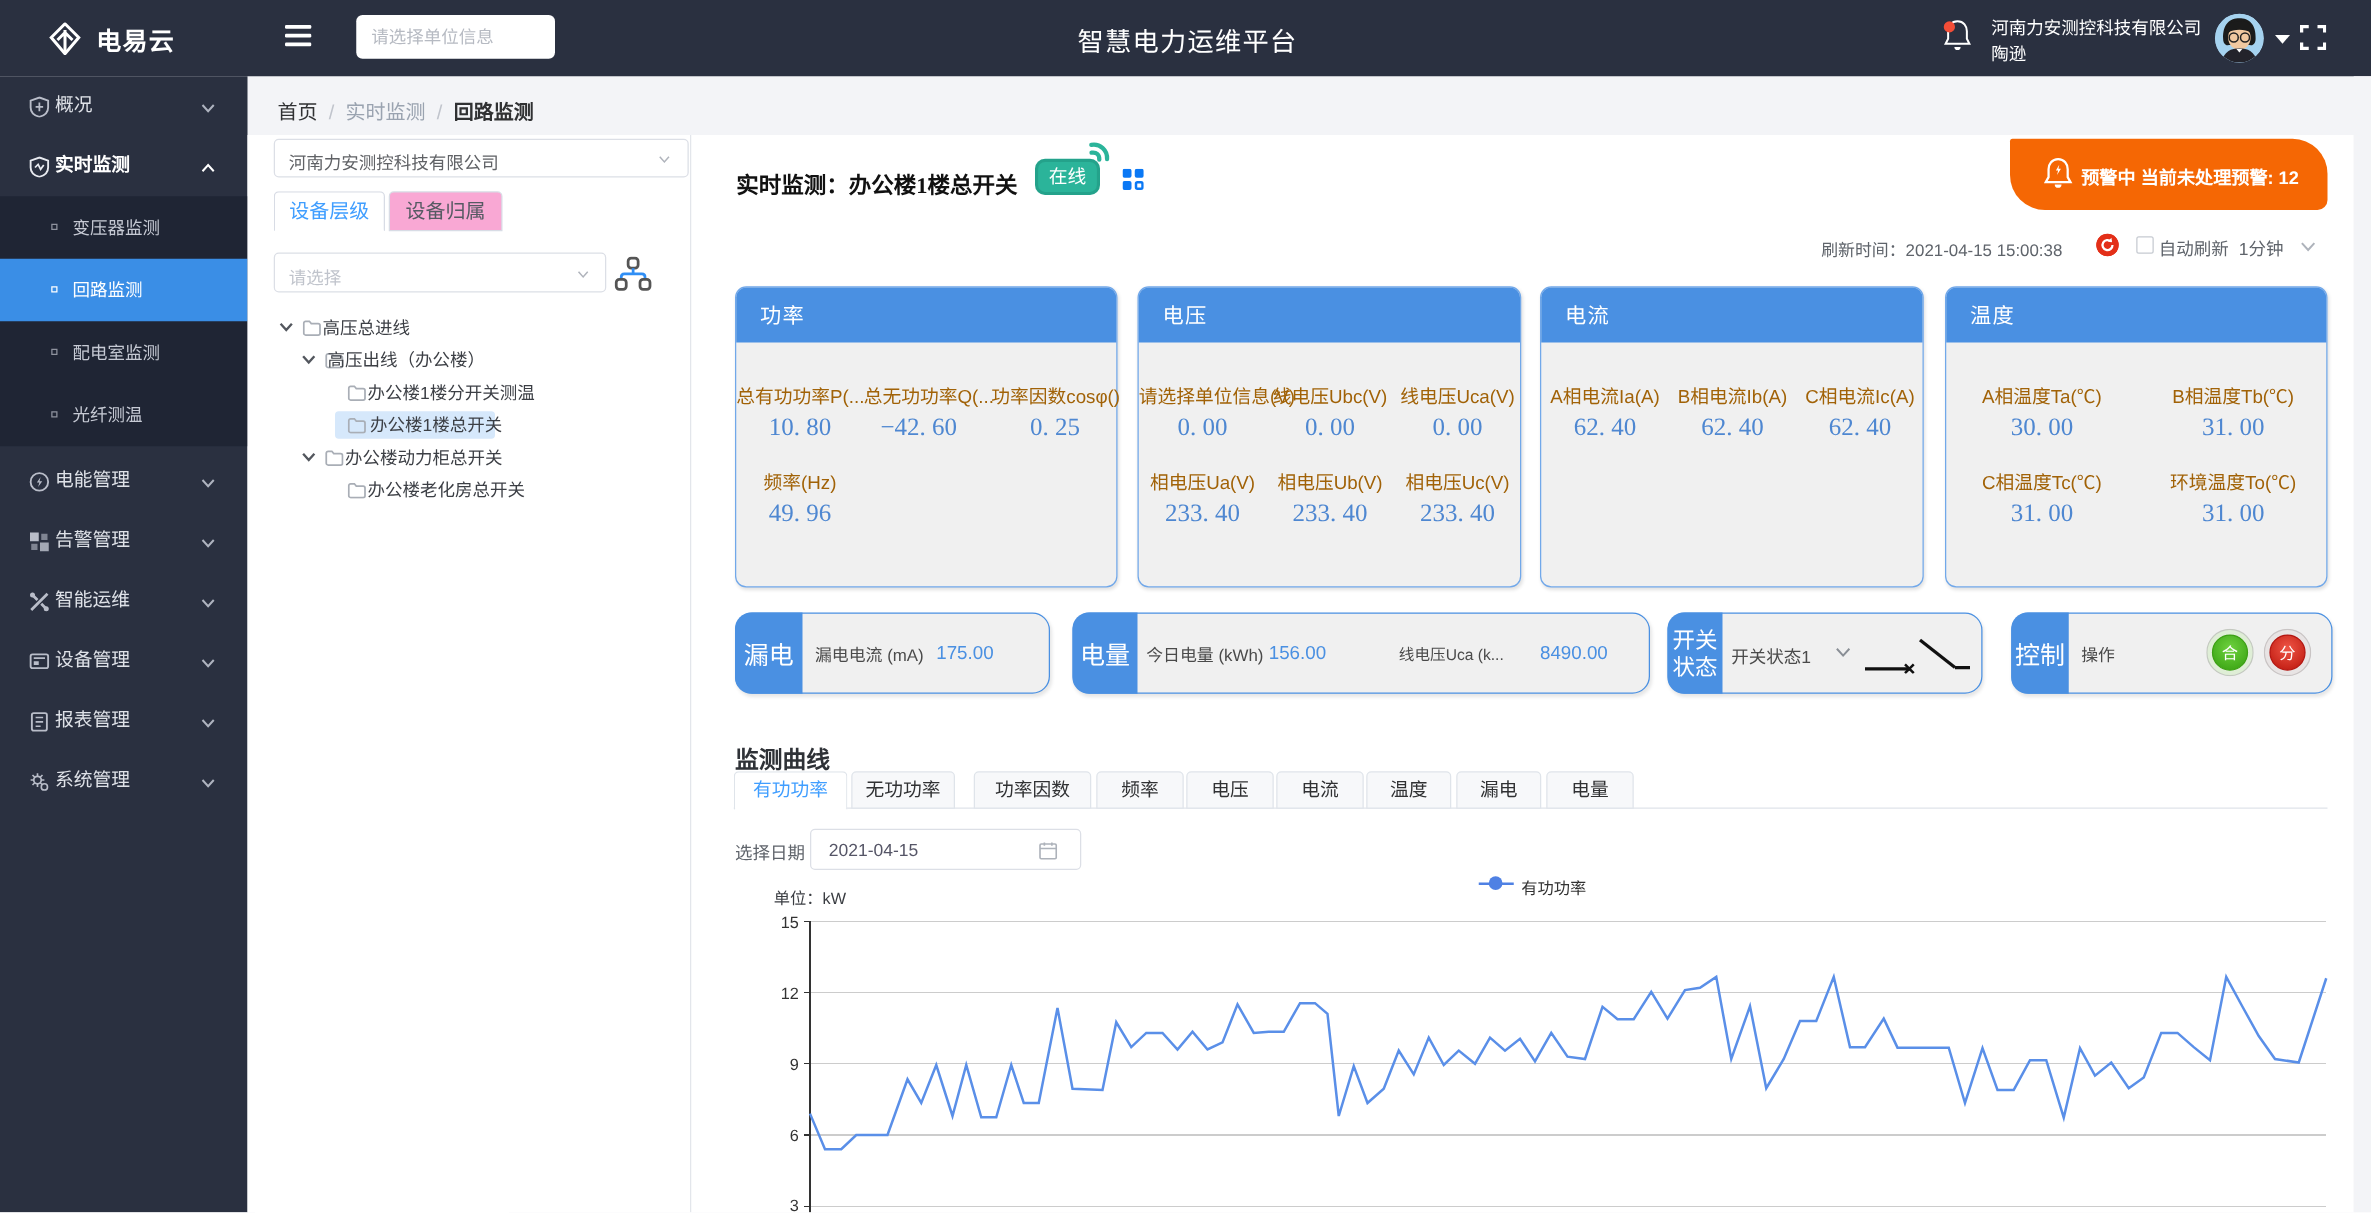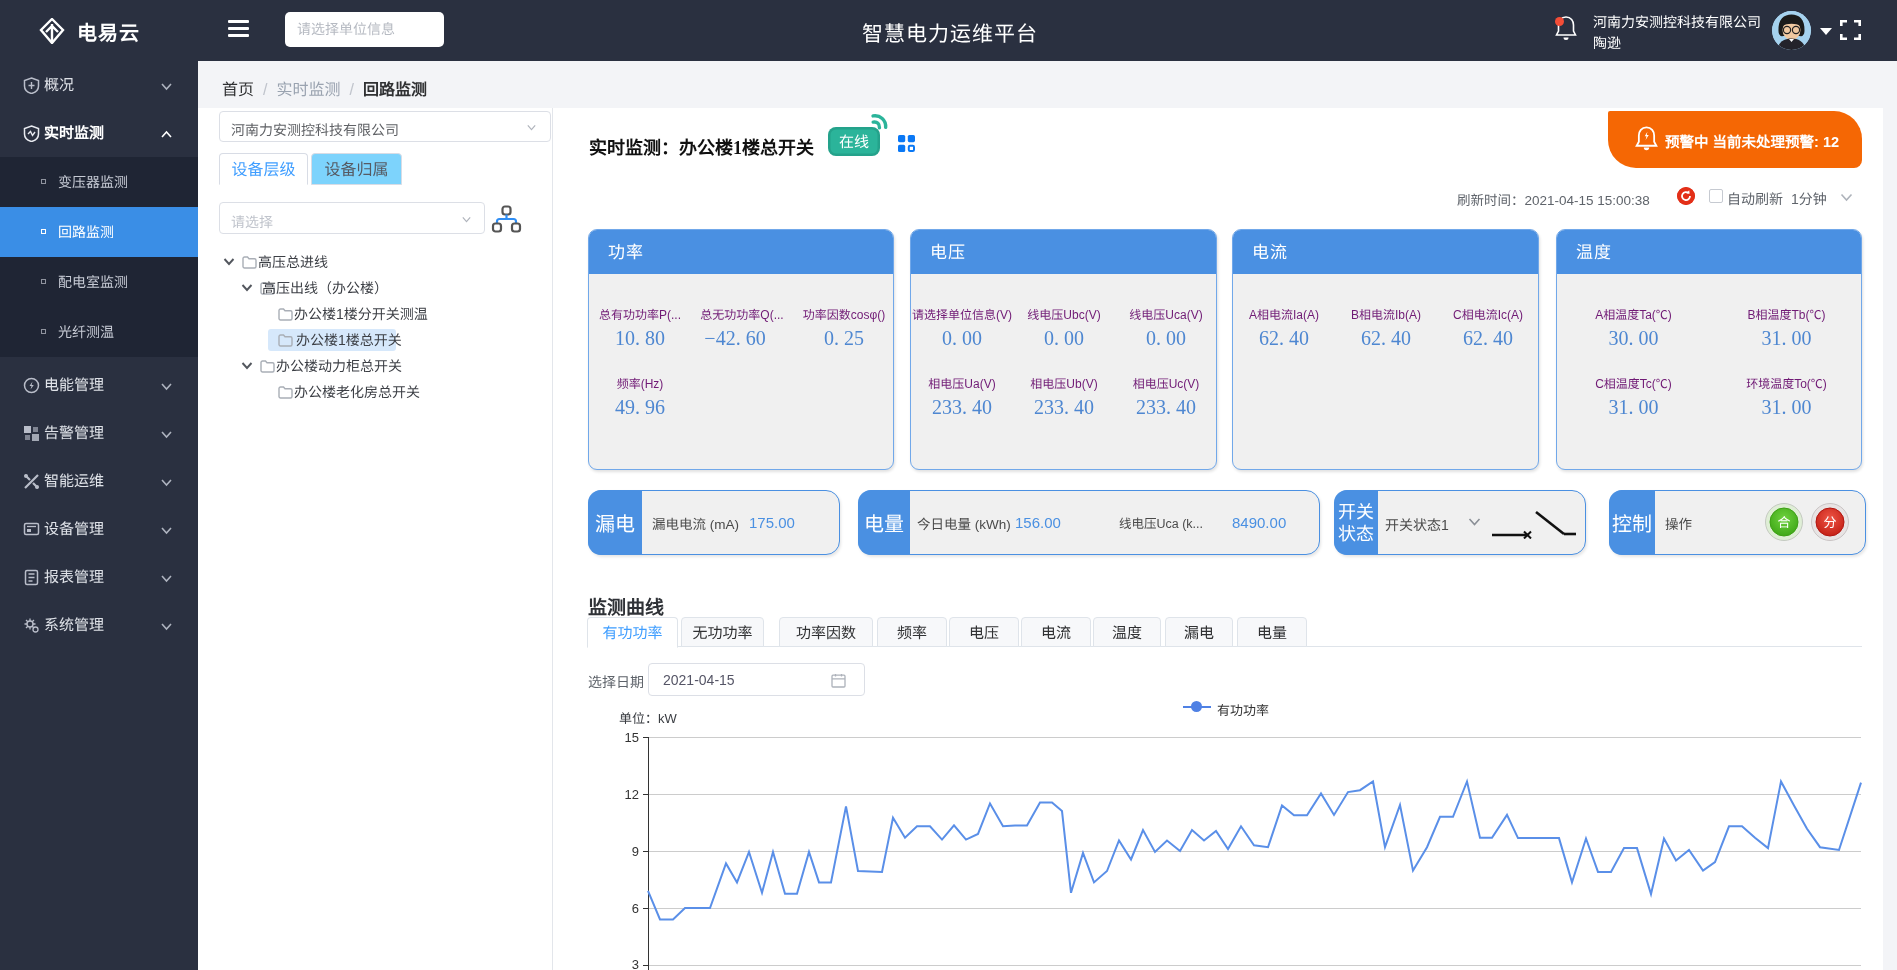--- a/index.html
+++ b/index.html
@@ -41,21 +41,21 @@
 #crumb .sep{margin:0 9px;color:#c0c4cc;}
 
 #whitepanel{position:absolute;left:198px;top:108px;width:1685px;height:862px;background:#fff;}
 #treepanel{position:absolute;left:0;top:0;width:355px;height:862px;border-right:1px solid #e3e6eb;}
 .sel{position:relative;background:#fff;border:1px solid #dcdfe6;border-radius:4px;}
 .sel .ph{font-size:14px;color:#606266;}
 .sel .caret{position:absolute;width:9px;height:9px;}
 #orgsel{position:absolute;left:21px;top:3px;width:332px;height:31px;}
 #orgsel .ph{position:absolute;left:11px;top:7px;}
 #tabs2{position:absolute;left:21px;top:45px;height:32px;}
-.t2{position:absolute;top:0;height:32px;line-height:31px;text-align:center;font-size:16px;border:1px solid #d8dce5;border-radius:4px 4px 0 0;background:#7dd3fc;color:#565a63;}
+.t2{position:absolute;top:0;height:32px;line-height:31px;text-align:center;font-size:16px;border:1px solid #d8dce5;border-radius:4px 4px 0 0;background:#f9a8d4;color:#565a63;}
 .t2.on{background:#fff;color:#409eff;border-bottom:1px solid #fff;}
 #treesel{position:absolute;left:21px;top:94px;width:266px;height:32px;}
 #treesel .ph{position:absolute;left:11px;top:8px;color:#c0c4cc;}
 #orgicon{position:absolute;left:293px;top:97px;}
 #tree{position:absolute;left:0;top:141px;width:354px;}
 .tn{position:absolute;left:0;width:100%;height:26px;line-height:26px;font-size:14px;color:#3c3f45;}
 .tn .car{position:absolute;}
 .tn .fold{position:absolute;top:7px;}
 .tn .lb{position:absolute;top:0;white-space:nowrap;}
 .hl{background:#d6e8fb;}
@@ -70,21 +70,21 @@
 #refreshrow{position:absolute;left:1457px;top:189px;font-size:13.5px;color:#5f646b;}
 #rfico{position:absolute;left:1677px;top:187px;width:18px;height:18px;border-radius:50%;background:#e32f18;}
 #rfchk{position:absolute;left:1709px;top:189px;width:14px;height:14px;border:1px solid #c6cad1;border-radius:2px;background:#fff;}
 #rflab{position:absolute;left:1727px;top:188px;font-size:14px;color:#5f646b;}
 #rfmin{position:absolute;left:1791px;top:188px;font-size:14px;color:#5f646b;}
 #rfcaret{position:absolute;left:1840px;top:192px;}
 
 .bigcard{position:absolute;top:229px;width:306px;height:241px;border:1px solid #71a8ea;border-radius:9px;background:#f0f0f0;box-shadow:1px 2px 3px rgba(0,0,0,.12);}
 .bigcard .hd{height:44px;background:#4a90e2;border-radius:8px 8px 0 0;color:#fff;font-size:17px;line-height:45px;padding-left:19px;letter-spacing:1px;}
 .cell{position:absolute;text-align:center;}
-.cell .lb{font-size:12px;color:#701a75;white-space:nowrap;}
+.cell .lb{font-size:15px;color:#a16207;white-space:nowrap;}
 .cell .vl{font-family:"Liberation Serif",serif;font-size:20px;color:#4e87d1;margin-top:5px;letter-spacing:0;}
 
 .smcard{position:absolute;top:490px;height:65px;border:1px solid #4a90e2;border-radius:14px;background:#f0f0f0;box-shadow:1px 2px 3px rgba(0,0,0,.1);}
 .smcard .tag{position:absolute;left:-1px;top:-1px;height:65px;background:#4a90e2;border-radius:13px 0 0 13px;color:#fff;display:flex;align-items:center;justify-content:center;text-align:center;}
 .smlb{position:absolute;font-size:13.5px;color:#4a4a4a;white-space:nowrap;}
 .smvl{position:absolute;font-size:15px;color:#4a90e2;}
 
 #curvetitle{position:absolute;left:588px;top:592px;font-size:19px;font-weight:bold;color:#2f3237;}
 #ctabs{position:absolute;left:587px;top:617px;width:1275px;height:30px;border-bottom:1px solid #dfe4ea;}
 .ct{position:absolute;top:0;height:30px;line-height:29px;text-align:center;font-size:15px;color:#303133;background:#f7f8fa;border:1px solid #dfe4ea;border-radius:4px 4px 0 0;}

